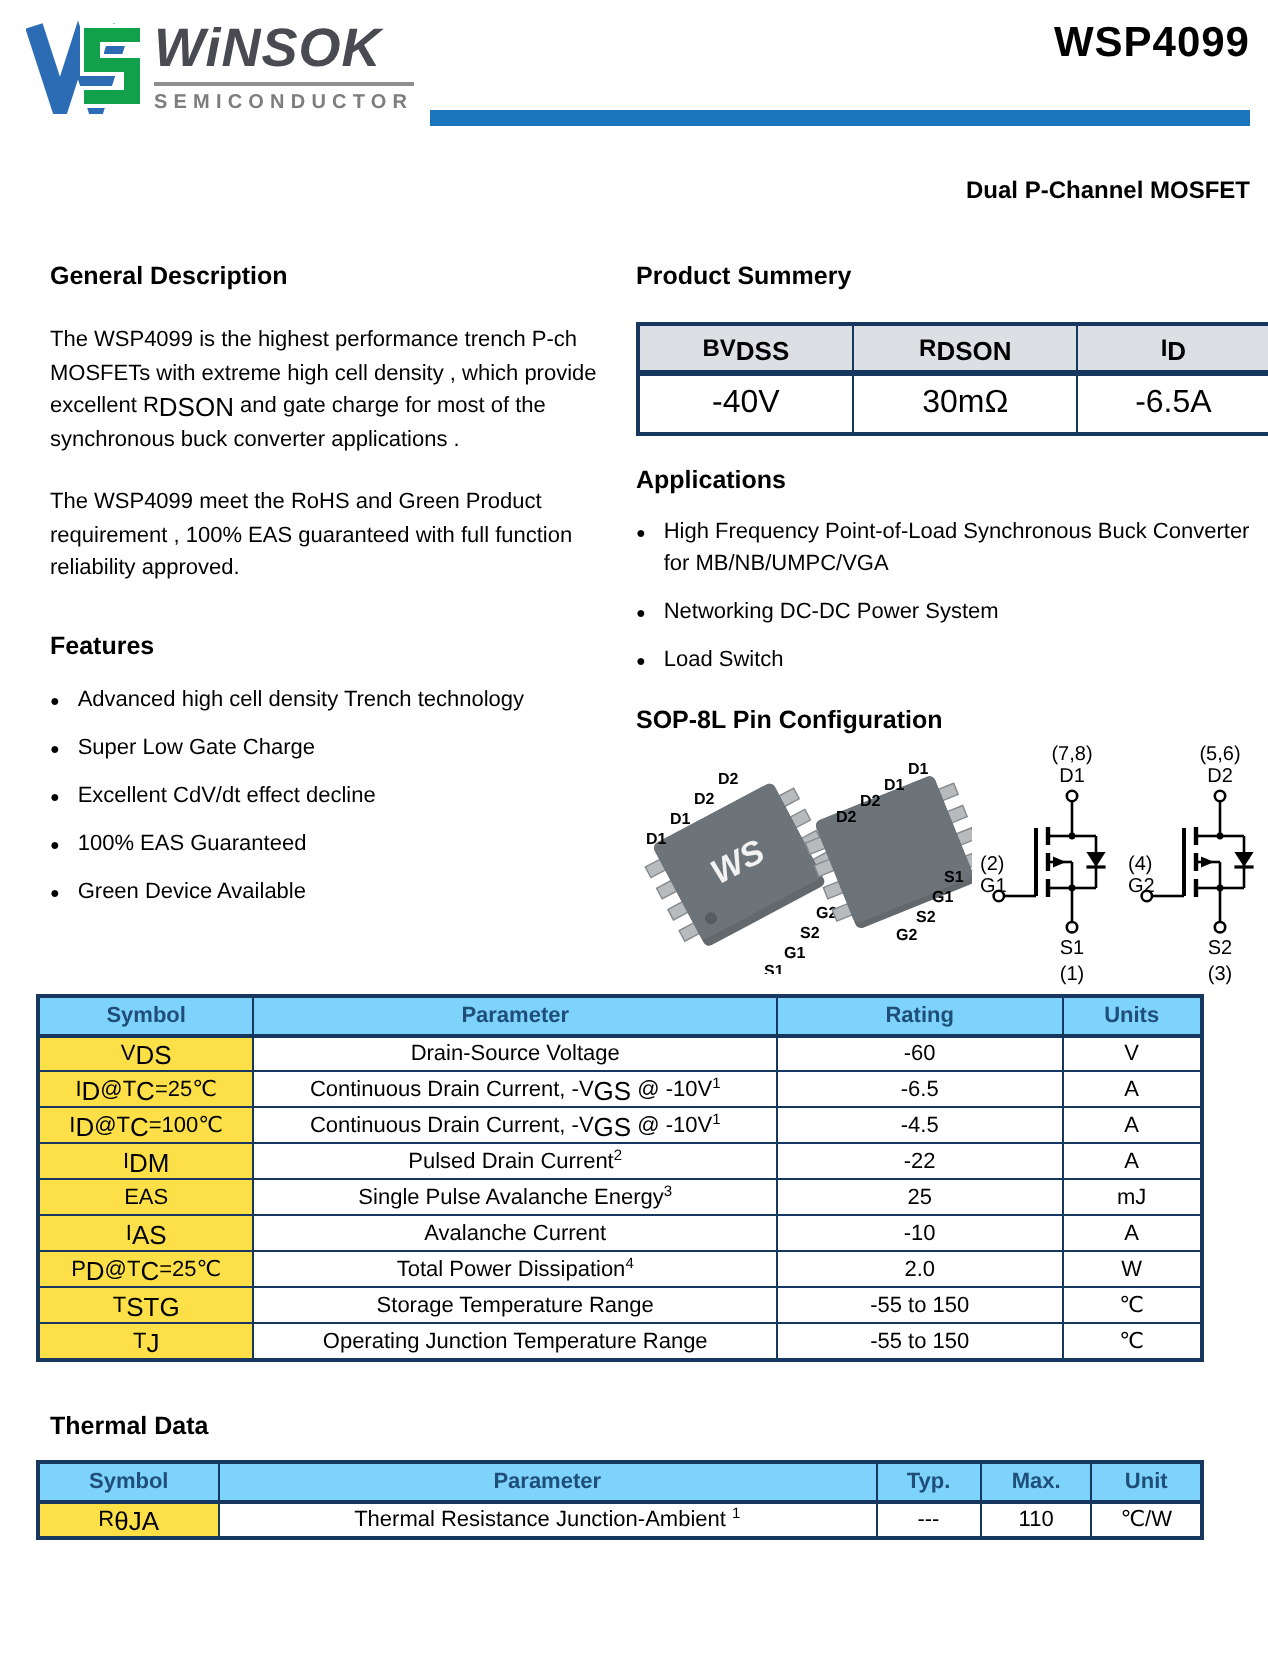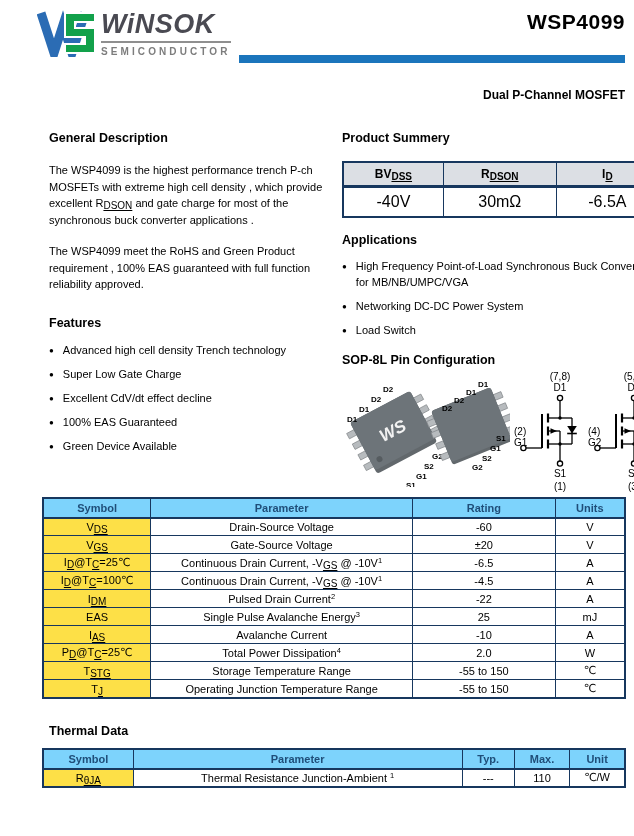--- a/index.html
+++ b/index.html
@@ -1,18 +1,18 @@
 <!DOCTYPE html>
 <html><head>
 <meta charset="utf-8">
 <style>
   * { margin:0; padding:0; box-sizing:border-box; }
   html,body { background:#ffffff; }
   body { font-family:"Liberation Sans","DejaVu Sans",sans-serif; color:#000; }
-  .page { position:relative; width:634px; height:836px; background:#fff; overflow:hidden;padding-left:24px; }
+  .page { position:relative; width:634px; height:836px; background:#fff; overflow:hidden; }
 
   
   .header { display:flex; align-items:flex-start; padding:9px 9px 0 13px; }
   .logo { display:flex; align-items:flex-start; width:202px; }
   .logo-mark { width:62px; height:48px; flex:none; }
   .logo-text { margin-left:2px; margin-top:2px; }
   .brand-name { font-size:27px; font-weight:bold; font-style:italic; color:#4a4a52; line-height:1;
                 letter-spacing:.5px; padding-bottom:3px; border-bottom:2px solid #8f8f8f; }
   .brand-tagline { font-size:10px; color:#7d7d7d; letter-spacing:3.1px; margin-top:3px; font-weight:bold; }
   .header-right { flex:1; display:flex; flex-direction:column; align-items:flex-end; padding-top:1px;gap:20px; }
@@ -43,21 +43,21 @@
 
   
   .wide-section { padding-left:18px; }
   .amr-title { margin:27px 0 10px 7px; }
   .td-title  { margin:25px 0 10px 7px; }
   table.data { width:584px; border-collapse:collapse; border:2px solid #17375e; text-align:center; }
   table.data th { background:#7dd3fc; color:#1f4e79; font-size:11px; font-weight:bold;
                   padding:3px 4px; border:1px solid #17375e; border-bottom:2px solid #17375e; height:20px; }
   table.data td { font-size:11px; padding:1px 4px; border:1px solid #17375e; height:18px; }
   table.data td:first-child { background:#fde047; }
-  sub { font-size:10px; vertical-align:-2px; line-height:0;text-decoration:underline; }
+  sub { font-size:13px; vertical-align:-2px; line-height:0; }
   sup { font-size:7.5px; vertical-align:4px; line-height:0; }
 
   svg text { font-family:"Liberation Sans","DejaVu Sans",sans-serif; }
   .schlabel { font-size:10px; }
   .pinlabel { font-size:8px; font-weight:bold; }
 </style>
 </head>
 <body>
 
 <div class="page">
@@ -285,26 +285,20 @@
         </tr>
       </thead>
       <tbody>
           <tr>
             <td>V<sub>DS</sub></td>
             <td>Drain-Source Voltage</td>
             <td>-60</td>
             <td>V</td>
           </tr>
           <tr>
-            <td>V<sub>GS</sub></td>
-            <td>Gate-Source Voltage</td>
-            <td>±20</td>
-            <td>V</td>
-          </tr>
-          <tr>
             <td>I<sub>D</sub>@T<sub>C</sub>=25℃</td>
             <td>Continuous Drain Current, -V<sub>GS</sub> @ -10V<sup>1</sup></td>
             <td>-6.5</td>
             <td>A</td>
           </tr>
           <tr>
             <td>I<sub>D</sub>@T<sub>C</sub>=100℃</td>
             <td>Continuous Drain Current, -V<sub>GS</sub> @ -10V<sup>1</sup></td>
             <td>-4.5</td>
             <td>A</td>

